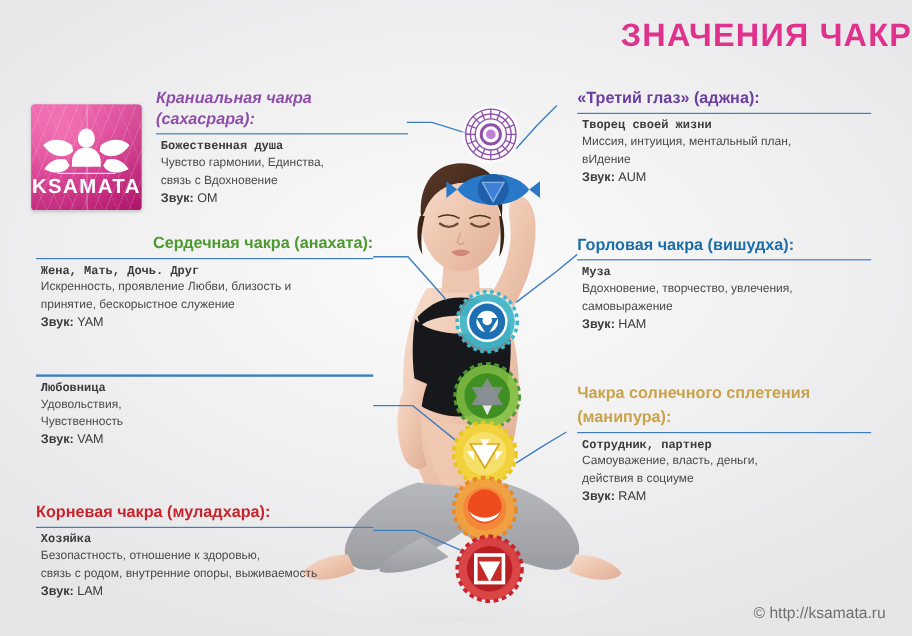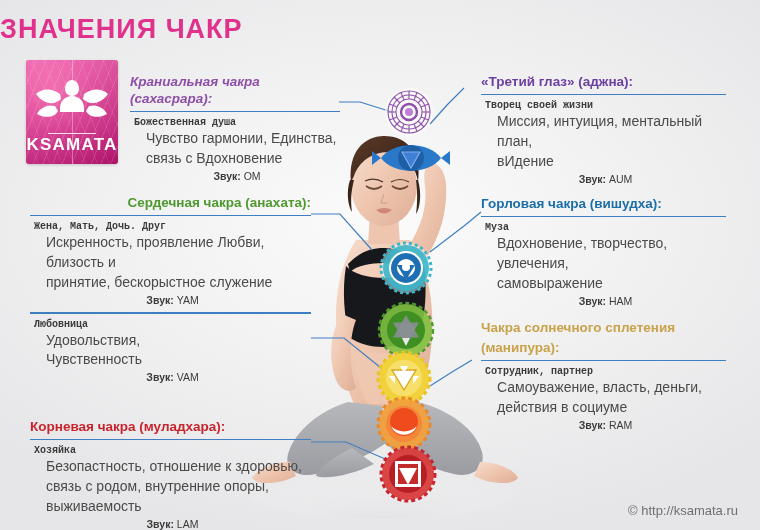--- a/index.html
+++ b/index.html
@@ -8,27 +8,27 @@
     font-family:"Liberation Sans","DejaVu Sans",sans-serif;
     background:#e9e9ea;
     position:relative;
   }
   .stage{position:absolute;inset:0;
     background:
       radial-gradient(ellipse 70% 60% at 50% 42%, #fbfbfc 0%, #f2f2f3 45%, #e6e6e8 100%);
   }
   
   .title{
-    position:absolute;left:0;right:0;top:14px;text-align:left;
+    position:absolute;left:0;right:0;top:14px;text-align:right;
     font-size:27px;font-weight:bold;letter-spacing:1px;
     color:#e0328c;
   }
   
   .logo{
-    position:absolute;left:26px;top:60px;width:92px;height:104px;
+    position:absolute;left:26px;top:87px;width:92px;height:88px;
     border-radius:3px;overflow:hidden;
     background:
       radial-gradient(circle at 30% 30%, #f85fa8 0%, #e0318e 40%, #b5176f 100%);
     box-shadow:0 1px 3px rgba(0,0,0,.18);
   }
   .logo .veins{position:absolute;inset:0;
     background:
       repeating-linear-gradient(112deg, rgba(255,255,255,.13) 0 1px, transparent 1px 9px),
       repeating-linear-gradient(68deg, rgba(255,255,255,.08) 0 1px, transparent 1px 11px),
       linear-gradient(160deg, rgba(255,160,210,.55), rgba(150,10,90,.35));
@@ -41,22 +41,22 @@
   }
   .logo .bar{position:absolute;left:22px;right:22px;bottom:30px;height:1.5px;background:rgba(255,255,255,.85);}
 
   
   .person{position:absolute;left:232px;top:118px;width:300px;height:400px;}
   
   .blk{position:absolute;}
   .hd{font-size:13.5px;font-weight:bold;line-height:1.25;margin:0 0 3px 0;}
   .rule{height:1.6px;background:#3f7fc1;margin-bottom:5px;}
   .lead{font-size:10px;font-weight:bold;color:#3b3b3b;margin:3px 0 1px 4px;font-family:Liberation Mono, monospace;}
-  .desc{font-size:14px;color:#4a4a4a;line-height:1.42;margin-left:16px;}
-  .snd{font-size:10.5px;color:#3b3b3b;margin:1px 0 0 4px;text-align:center;}
+  .desc{font-size:10px;color:#4a4a4a;line-height:1.42;margin-left:4px;}
+  .snd{font-size:10.5px;color:#3b3b3b;margin:1px 0 0 4px;}
   .snd b{font-weight:bold;}
 
   
   .lines{position:absolute;inset:0;pointer-events:none;}
 
   .footer{
     position:absolute;right:22px;bottom:12px;
     font-size:13px;color:#6f6f72;
   }
 </style>

